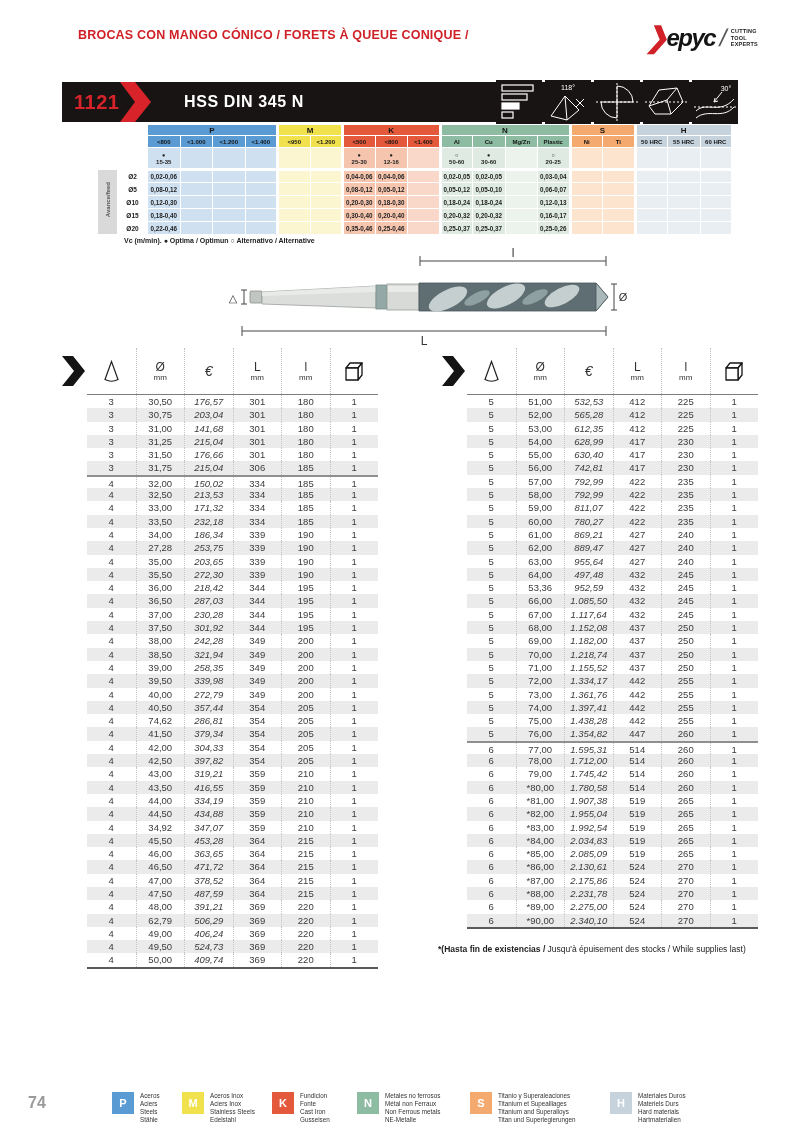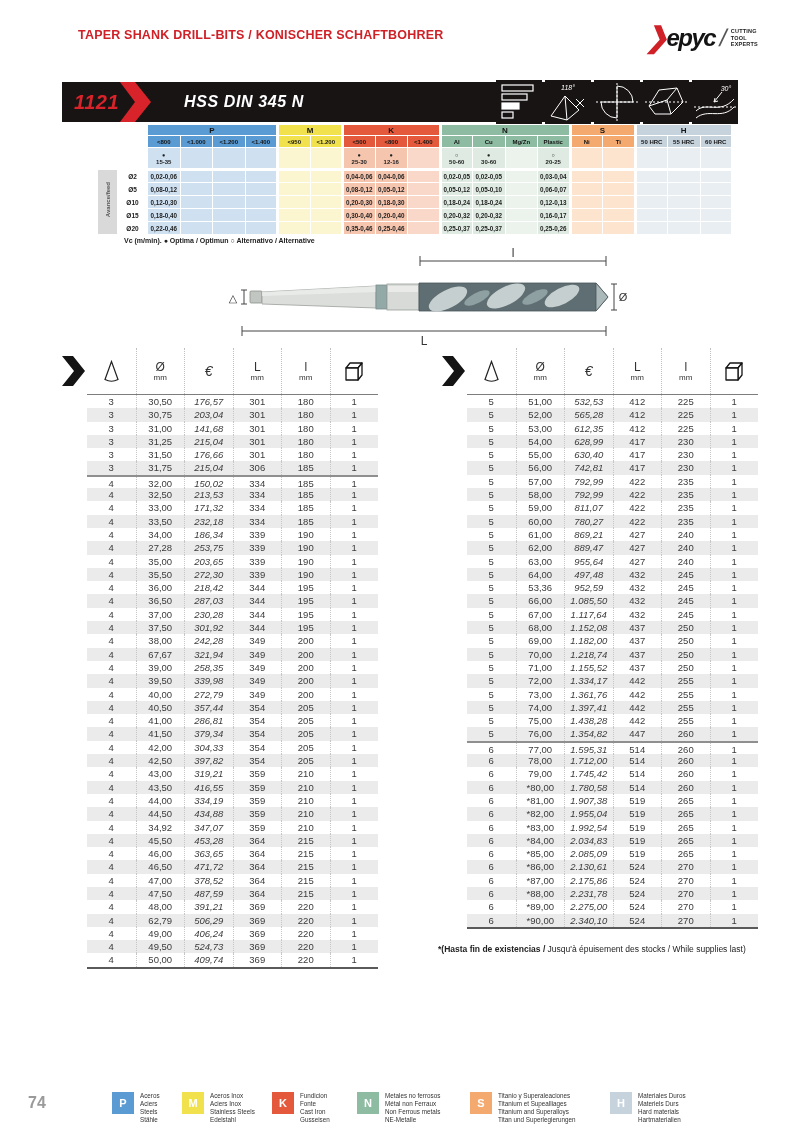--- a/index.html
+++ b/index.html
@@ -11,21 +11,21 @@
   .title{position:absolute;left:78px;top:27px;font-size:12.5px;line-height:17px;
          font-weight:bold;color:#cf2127;letter-spacing:.2px;}
   .logo{position:absolute;left:645px;top:24px;display:flex;align-items:center;}
   .logo-mark{color:#cf2127;font-size:28px;font-weight:bold;font-style:italic;line-height:28px;}
   .logo-text{color:#141414;font-size:24px;font-weight:bold;font-style:italic;
              letter-spacing:-1.5px;line-height:28px;margin-left:-2px;}
   .logo-slash{color:#555;font-size:24px;font-weight:200;margin:0 4px 0 5px;transform:skewX(-12deg);}
   .logo-tag{font-size:5.5px;line-height:6.5px;font-weight:bold;color:#222;letter-spacing:.2px;}
 
   
-  .bar{position:absolute;left:62px;top:82px;width:676px;height:40px;background:#191414;font-style:italic;}
+  .bar{position:absolute;left:62px;top:82px;width:676px;height:40px;background:#191414;}
   .bar-code{position:absolute;left:12px;top:9px;font-size:20px;font-weight:bold;color:#d8232a;letter-spacing:.5px;}
   .bar-chev{position:absolute;left:58px;top:0;}
   .bar-name{position:absolute;left:122px;top:11px;font-size:16px;font-weight:bold;color:#fff;letter-spacing:.6px;}
   .picts{position:absolute;right:0;top:-2px;display:flex;gap:3px;}
   .pict{width:46px;height:44px;background:#191414;}
   .pict svg{display:block;}
 
   
   #feed-table{position:absolute;left:97px;top:124px;border-collapse:collapse;table-layout:fixed;}
   #feed-table td{border:1px solid #fff;padding:0;overflow:hidden;white-space:nowrap;}
@@ -82,21 +82,21 @@
           display:flex;align-items:center;justify-content:center;flex:0 0 22px;}
   .leg-tx{font-size:6.3px;line-height:7.9px;color:#333;margin-left:6px;white-space:nowrap;}
   .pageno{position:absolute;left:28px;top:1094px;font-size:16px;font-weight:bold;color:#9a9a9a;}
 </style>
 </head>
 <body>
 
 <div id="page">
 
   <div class="title">
-    <div>TAPER SHANK DRILL-BITS / KONISCHER SCHAFTBOHRER</div>
+    <div>BROCAS CON MANGO CÓNICO / FORETS À QUEUE CONIQUE /</div>
   </div>
 
   <div class="logo">
     <span class="logo-mark">❯</span>
     <span class="logo-text">epyc</span>
     <span class="logo-slash">/</span>
     <span class="logo-tag">
       <span>CUTTING</span><br>
       <span>TOOL</span><br>
       <span>EXPERTS</span>
@@ -589,21 +589,21 @@
         <div class="crow odd">
           <div class="cc">4</div>
           <div class="cc">38,00</div>
           <div class="cc price">242,28</div>
           <div class="cc">349</div>
           <div class="cc">200</div>
           <div class="cc">1</div>
         </div>
         <div class="crow even">
           <div class="cc">4</div>
-          <div class="cc">67,67</div>
+          <div class="cc">38,50</div>
           <div class="cc price">321,94</div>
           <div class="cc">349</div>
           <div class="cc">200</div>
           <div class="cc">1</div>
         </div>
         <div class="crow odd">
           <div class="cc">4</div>
           <div class="cc">39,00</div>
           <div class="cc price">258,35</div>
           <div class="cc">349</div>
@@ -629,21 +629,21 @@
         <div class="crow even">
           <div class="cc">4</div>
           <div class="cc">40,50</div>
           <div class="cc price">357,44</div>
           <div class="cc">354</div>
           <div class="cc">205</div>
           <div class="cc">1</div>
         </div>
         <div class="crow odd">
           <div class="cc">4</div>
-          <div class="cc">41,00</div>
+          <div class="cc">74,62</div>
           <div class="cc price">286,81</div>
           <div class="cc">354</div>
           <div class="cc">205</div>
           <div class="cc">1</div>
         </div>
         <div class="crow even">
           <div class="cc">4</div>
           <div class="cc">41,50</div>
           <div class="cc price">379,34</div>
           <div class="cc">354</div>

